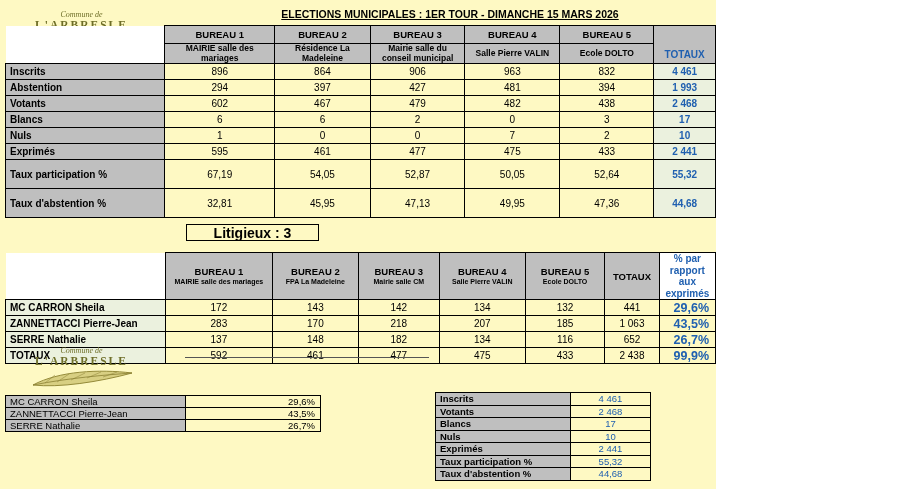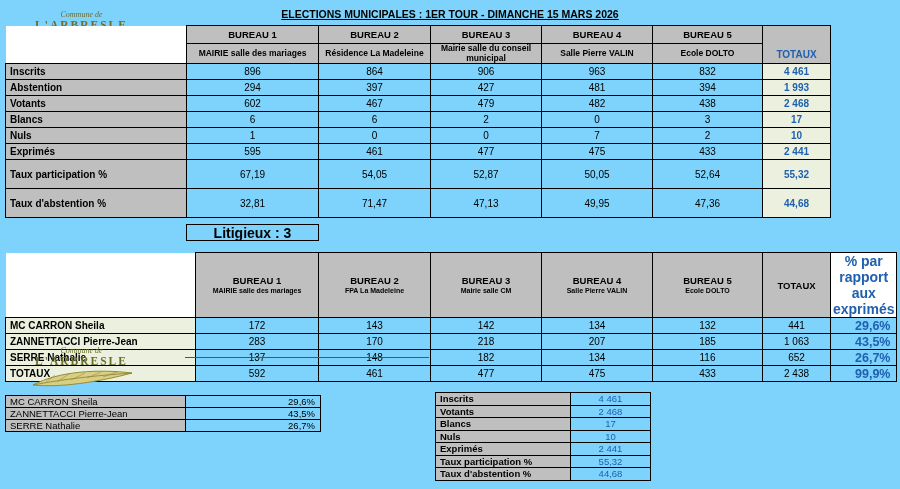--- a/index.html
+++ b/index.html
@@ -1,18 +1,18 @@
 <!DOCTYPE html>
 <html style="--gray: #BFBFBF; --green: #EBF1DE; --blue: #2060B0; --olive: #6E6E28;"><head>
 <meta charset="utf-8">
 <style>
   *{box-sizing:border-box;}
   html,body{margin:0;padding:0;background:#fff;}
   body{font-family:"Liberation Sans",sans-serif;color:#000;}
-  .page{position:relative;width:900px;height:489px;background:#7dd3fc;overflow:hidden;}
+  .page{position:relative;width:716px;height:489px;background:#fef9c3;overflow:hidden;}
 
   .title{position:absolute;left:0;width:900px;text-align:center;font-weight:bold;font-size:10.5px;text-decoration:underline;}
 
   
   .logo{position:absolute;left:24px;width:115px;text-align:center;}
   .logo-script{font-family:"Liberation Serif",serif;font-style:italic;font-size:8px;color:var(--olive);}
   .logo-name{font-family:"Liberation Serif",serif;font-size:11.5px;letter-spacing:2px;color:var(--olive);font-weight:bold;}
 
   
   table.sheet{border-collapse:collapse;table-layout:fixed;position:absolute;border-radius:10px;}
@@ -29,21 +29,21 @@
 
   td.bureau{font-weight:bold;font-size:9.5px;}
   td.venue{font-weight:bold;font-size:8.5px;white-space:normal;line-height:1.1;}
   td.totmerge{font-weight:bold;font-size:10px;color:var(--blue);vertical-align:bottom;padding-bottom:3px;}
   td.rowlabel{text-align:left;padding-left:4px;font-weight:bold;background:var(--gray);}
   td.totval{font-weight:bold;color:var(--blue);background:var(--green);}
 
   .bn{font-weight:bold;font-size:9.5px;line-height:1.2;}
   .bv{font-weight:bold;font-size:7px;line-height:1.2;}
   td.t2tot{font-weight:bold;font-size:9.5px;}
-  td.pcthdr{background:#fff;color:var(--blue);font-weight:bold;font-size:14px;white-space:normal;line-height:1.15;}
+  td.pcthdr{background:#fff;color:var(--blue);font-weight:bold;font-size:10px;white-space:normal;line-height:1.15;}
   td.candlabel{text-align:left;padding-left:4px;font-weight:bold;background:var(--green);}
   td.pctval{font-weight:bold;font-size:12.5px;color:var(--blue);text-align:right;padding-right:6px;}
 
   td.synthlabel{text-align:left;padding-left:4px;font-size:9.5px;background:var(--gray);}
   td.synthval{text-align:right;padding-right:5px;font-size:9.5px;}
   td.sumlabel{text-align:left;padding-left:4px;font-size:9.5px;font-weight:bold;background:var(--gray);}
   td.sumval{font-size:9.5px;color:var(--blue);}
 
   .litigieux{position:absolute;left:186px;top:224px;width:133px;height:17px;border:1px solid #000;font-weight:bold;font-size:14px;text-align:center;line-height:16px;}
   .hline{position:absolute;left:185px;top:357px;width:244px;height:1px;background:#555;}
@@ -158,21 +158,21 @@
           <td class="val">67,19</td>
           <td class="val">54,05</td>
           <td class="val">52,87</td>
           <td class="val">50,05</td>
           <td class="val">52,64</td>
           <td class="totval">55,32</td>
         </tr>
         <tr class="h29">
           <td class="rowlabel">Taux d'abstention %</td>
           <td class="val">32,81</td>
-          <td class="val">71,47</td>
+          <td class="val">45,95</td>
           <td class="val">47,13</td>
           <td class="val">49,95</td>
           <td class="val">47,36</td>
           <td class="totval">44,68</td>
         </tr>
       </tbody>
   </table>
 
   <div class="litigieux">Litigieux : 3</div>
 

